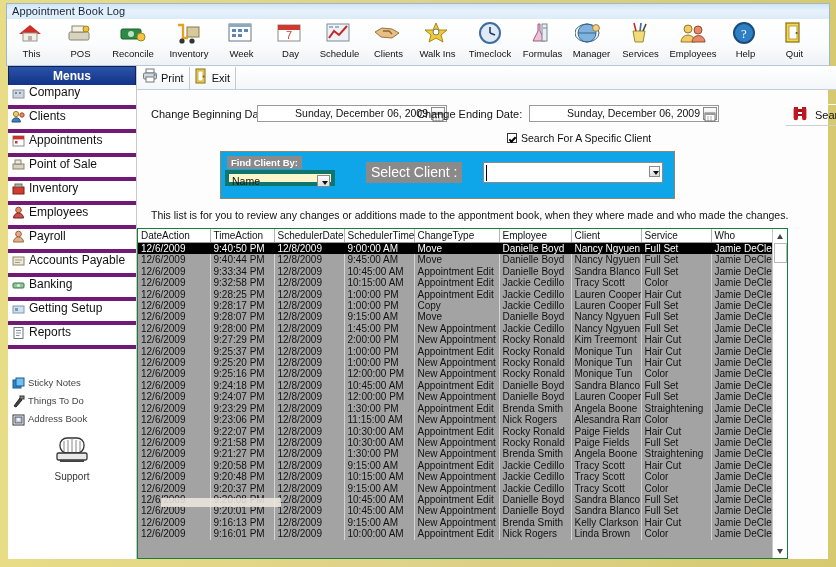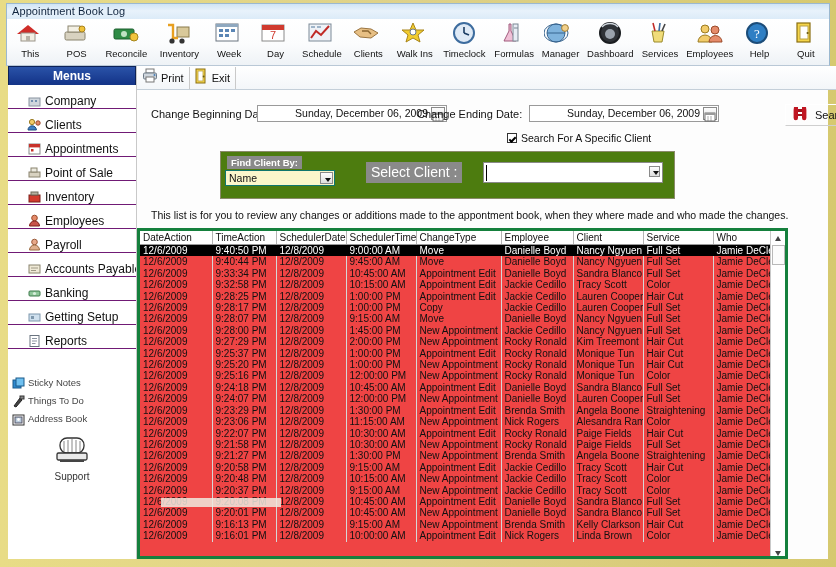--- a/index.html
+++ b/index.html
@@ -45,22 +45,22 @@
     background:#ffffff;
   }
   .menuhead{
     position:absolute;left:0px;top:0px;width:128px;height:30px;
     background:linear-gradient(to bottom,#2a53a8 0%,#16378c 55%,#102c74 100%);
     color:#fff;font-size:12px;font-weight:bold;text-align:center;line-height:18px;
     border:1px solid #0c2258;box-sizing:border-box;
   }
   .menulist{position:absolute;left:0;top:19px;width:128px;}
   .mitem{
-    height:24px;border-bottom:1px solid #701a75;display:flex;align-items:flex-end;
-    padding-left:19px;box-sizing:border-box;background:#fff;
+    height:24px;border-bottom:4px solid #701a75;display:flex;align-items:flex-start;
+    padding-left:3px;box-sizing:border-box;background:#fff;
   }
   .mitem .mi-ic{width:15px;height:15px;flex:0 0 15px;margin-right:3px;}
   .mitem .mi-lb{font-size:12px;color:#111;white-space:nowrap;}
   .smalllist{position:absolute;left:0;top:calc(19px + 288px);width:128px;}
   .sitem{height:18px;display:flex;align-items:center;padding-left:3px;box-sizing:border-box;}
   .sitem .mi-ic{width:13px;height:13px;flex:0 0 13px;margin-right:4px;}
   .sitem .mi-lb{font-size:9.5px;color:#444;white-space:nowrap;}
   .support{
     position:absolute;left:0;top:calc(19px + 350px);width:128px;text-align:center;
   }
@@ -110,29 +110,29 @@
     box-sizing:border-box;
   }
   .chkbox:after{
     content:"";position:absolute;left:1px;top:3px;width:5px;height:2px;
     border-left:2px solid #000;border-bottom:2px solid #000;
     transform:rotate(-45deg);
   }
   .chkline .lb{font-size:10.5px;color:#111;white-space:nowrap;}
   .clientpanel{
     position:absolute;left:83px;top:85px;width:455px;height:48px;
-    background:#4d7c0f;border:1px solid #8a8a6a;box-sizing:border-box;
+    background:#0ea5e9;border:1px solid #8a8a6a;box-sizing:border-box;
   }
   .findlbl{
     position:absolute;left:6px;top:4px;height:13px;background:#8a8a8a;color:#fff;
     font-size:9.5px;font-weight:bold;line-height:13px;padding:0 4px;white-space:nowrap;
   }
   .findsel{
     position:absolute;left:4px;top:18px;width:110px;height:16px;background:#fbf6cb;
-    border:1px solid #0f766e;box-sizing:border-box;
+    border:4px solid #0f766e;box-sizing:border-box;
   }
   .findsel .v{position:absolute;left:3px;top:1px;font-size:10.5px;color:#111;}
   .findsel .arw{
     position:absolute;right:1px;top:1px;width:13px;height:12px;
     background:linear-gradient(to bottom,#fdfdfd,#dedede);border:1px solid #8a8a8a;
     box-sizing:border-box;
   }
   .findsel .arw:after{
     content:"";position:absolute;left:3.5px;top:5px;border-left:3px solid transparent;
     border-right:3px solid transparent;border-top:4px solid #111;
@@ -156,21 +156,21 @@
   .selclientbox .arw:after{
     content:"";position:absolute;left:2.5px;top:4px;border-left:3px solid transparent;
     border-right:3px solid transparent;border-top:4px solid #111;
   }
   .note{
     position:absolute;left:14px;top:143px;font-size:10.5px;color:#111;white-space:nowrap;
   }
   
   .grid{
     position:absolute;left:0px;top:162px;width:651px;height:331px;
-    background:#ef4444;border:3px solid #15803d;box-sizing:border-box;overflow:hidden;
+    background:#a3a3a3;border:1px solid #15803d;box-sizing:border-box;overflow:hidden;
   }
   table.gt{border-collapse:collapse;table-layout:fixed;width:634px;}
   table.gt th{
     font-weight:normal;font-size:10px;color:#111;text-align:left;height:13px;
     background:#fff;border-right:1px solid #b4b4b4;border-bottom:1px solid #9a9a9a;
     padding:0 0 0 3px;white-space:nowrap;overflow:hidden;
   }
   table.gt td{
     font-size:10px;color:#111;height:11.4px;border-right:1px solid #d6d6d6;
     padding:0 0 0 3px;white-space:nowrap;overflow:hidden;line-height:11.4px;
@@ -308,28 +308,20 @@
           </svg></span>
         <span class="lb">Formulas</span>
       </div>
       <div class="tbtn">
         <span class="ic"><svg width="30" height="26" viewBox="0 0 30 26">
             <circle cx="12" cy="13" r="9" fill="#7fb3dd" stroke="#37648f"></circle>
             <path d="M3 13 H21 M12 4 a12 9 0 0 0 0 18 a12 9 0 0 0 0 -18" stroke="#37648f" fill="none"></path>
             <circle cx="21" cy="8" r="3.4" fill="#f2d08a" stroke="#a07f37"></circle>
           </svg></span>
         <span class="lb">Manager</span>
-      </div>
-      <div class="tbtn wide">
-        <span class="ic"><svg width="30" height="26" viewBox="0 0 30 26">
-            <circle cx="15" cy="13" r="10" fill="#2f3338" stroke="#1a1d20" stroke-width="2"></circle>
-            <circle cx="15" cy="14" r="5" fill="#9aa3ad"></circle>
-            <path d="M7 7 a11 11 0 0 1 16 0" stroke="#cfd6dd" stroke-width="1.6" fill="none"></path>
-          </svg></span>
-        <span class="lb">Dashboard</span>
       </div>
       <div class="tbtn">
         <span class="ic"><svg width="30" height="26" viewBox="0 0 30 26">
             <path d="M9 11 L21 11 L19 22 L11 22 Z" fill="#f0dc7a" stroke="#9a8a2a"></path>
             <line x1="12" y1="11" x2="10" y2="3" stroke="#c02a26" stroke-width="1.6"></line>
             <line x1="16" y1="11" x2="17" y2="3" stroke="#3d6c9e" stroke-width="1.6"></line>
             <line x1="19" y1="11" x2="22" y2="4" stroke="#444" stroke-width="1.6"></line>
           </svg></span>
         <span class="lb">Services</span>
       </div>

